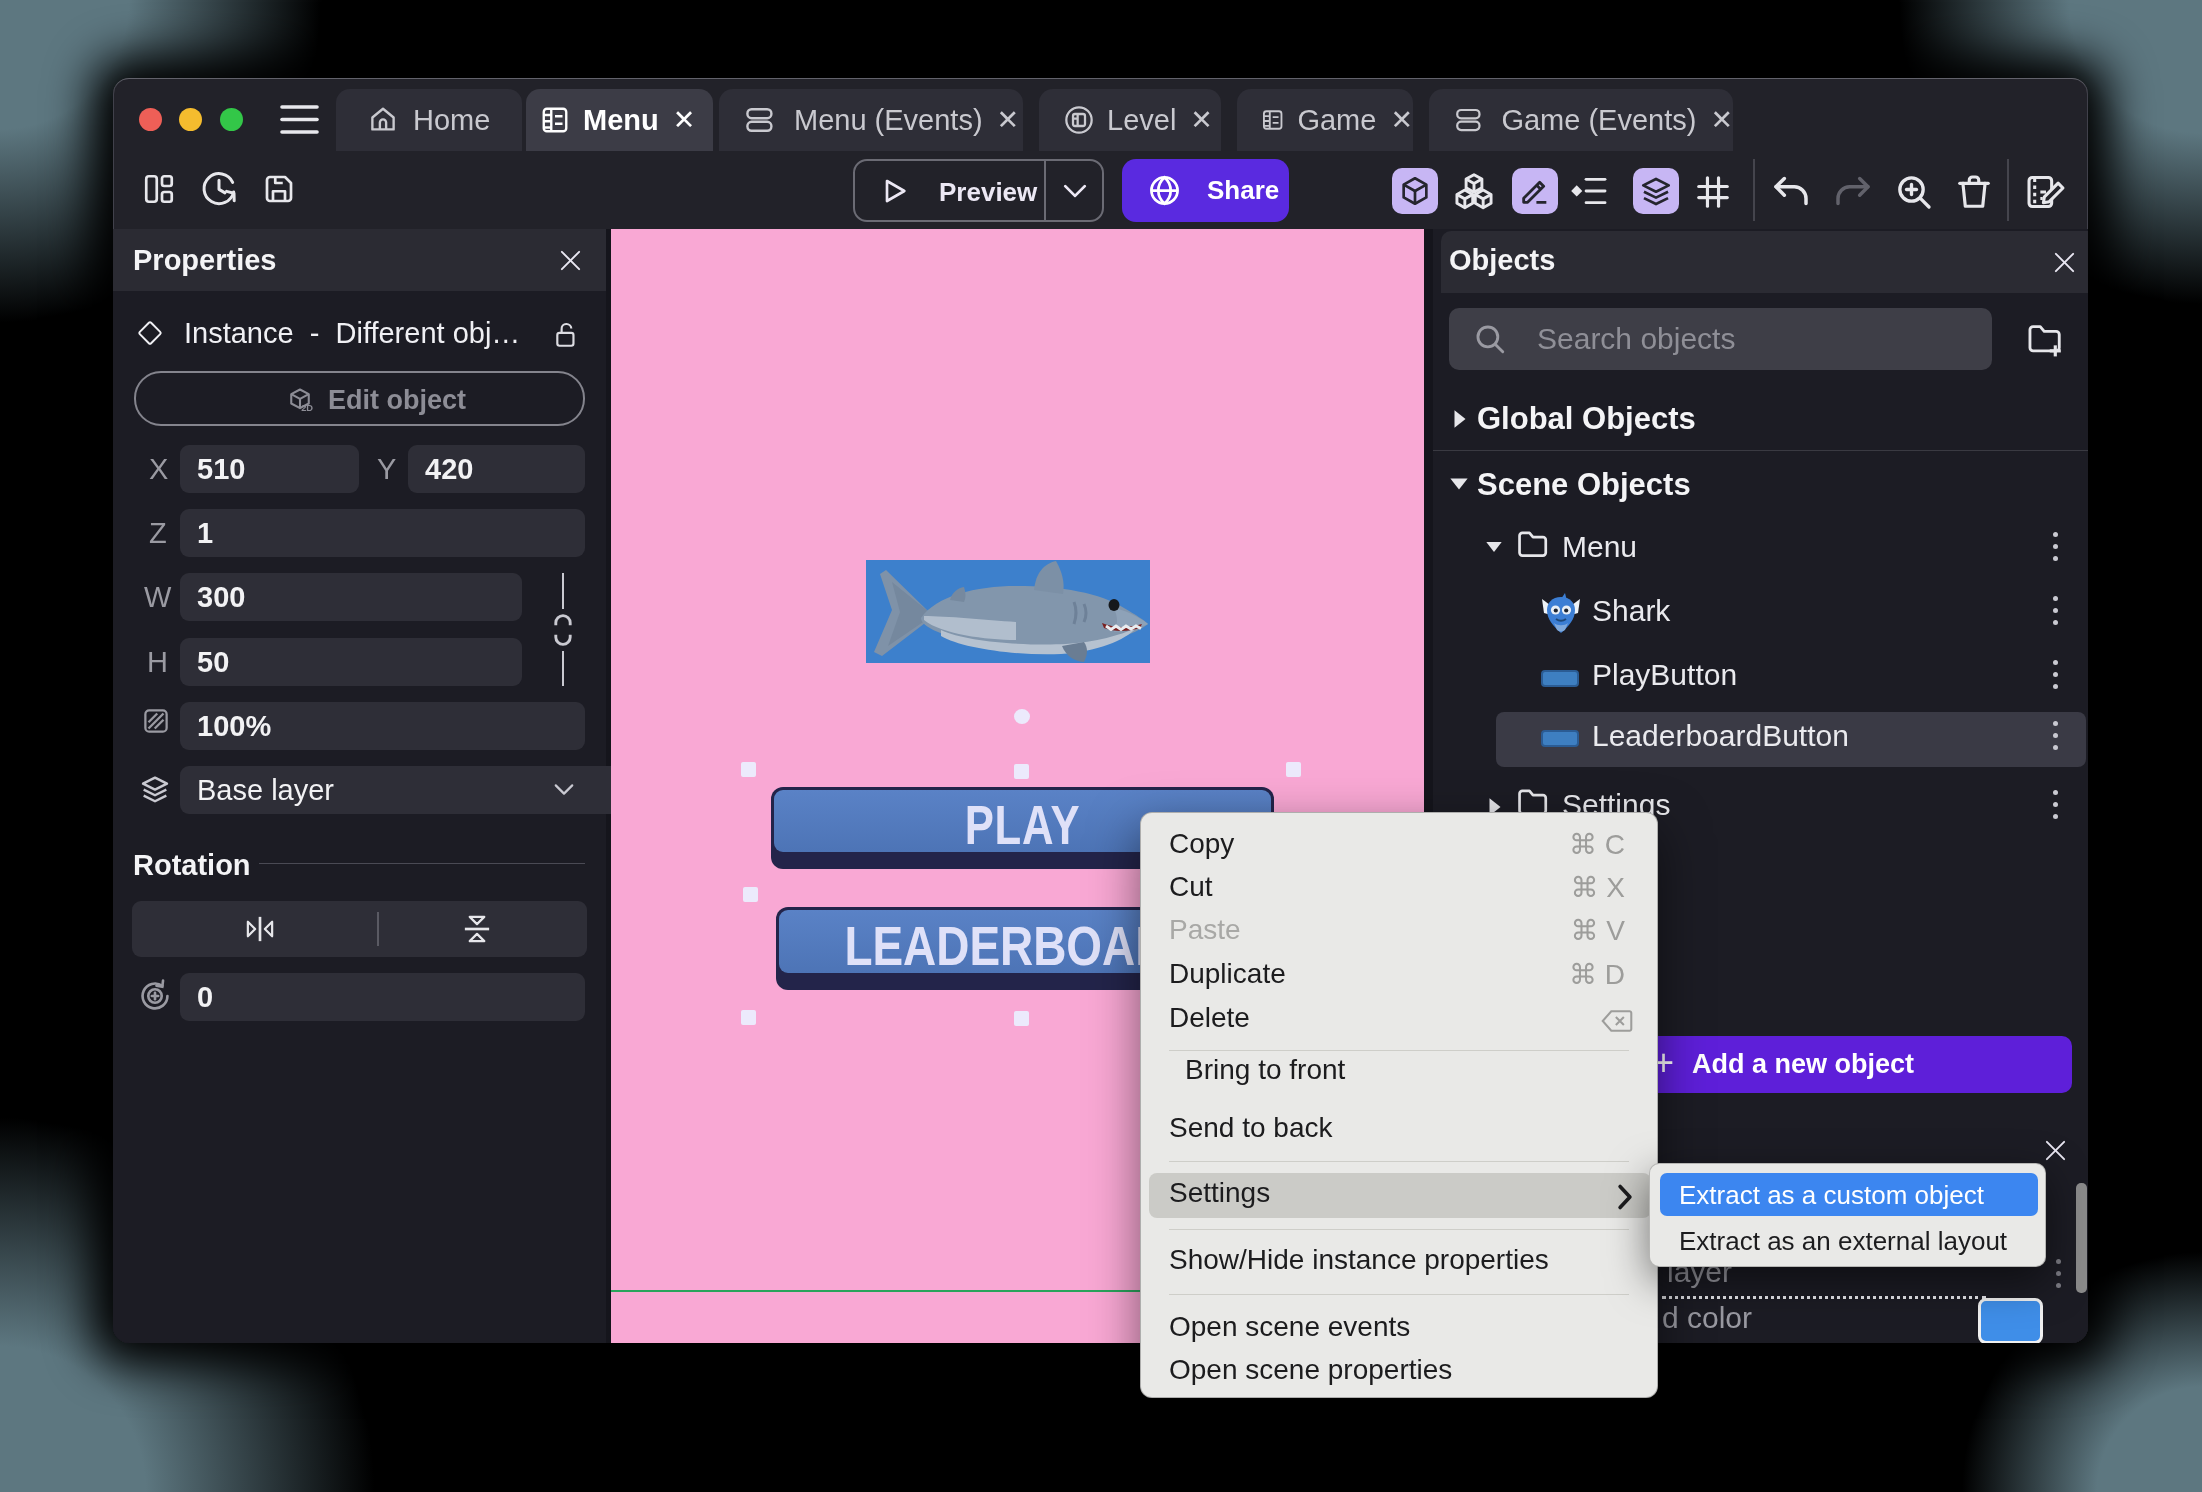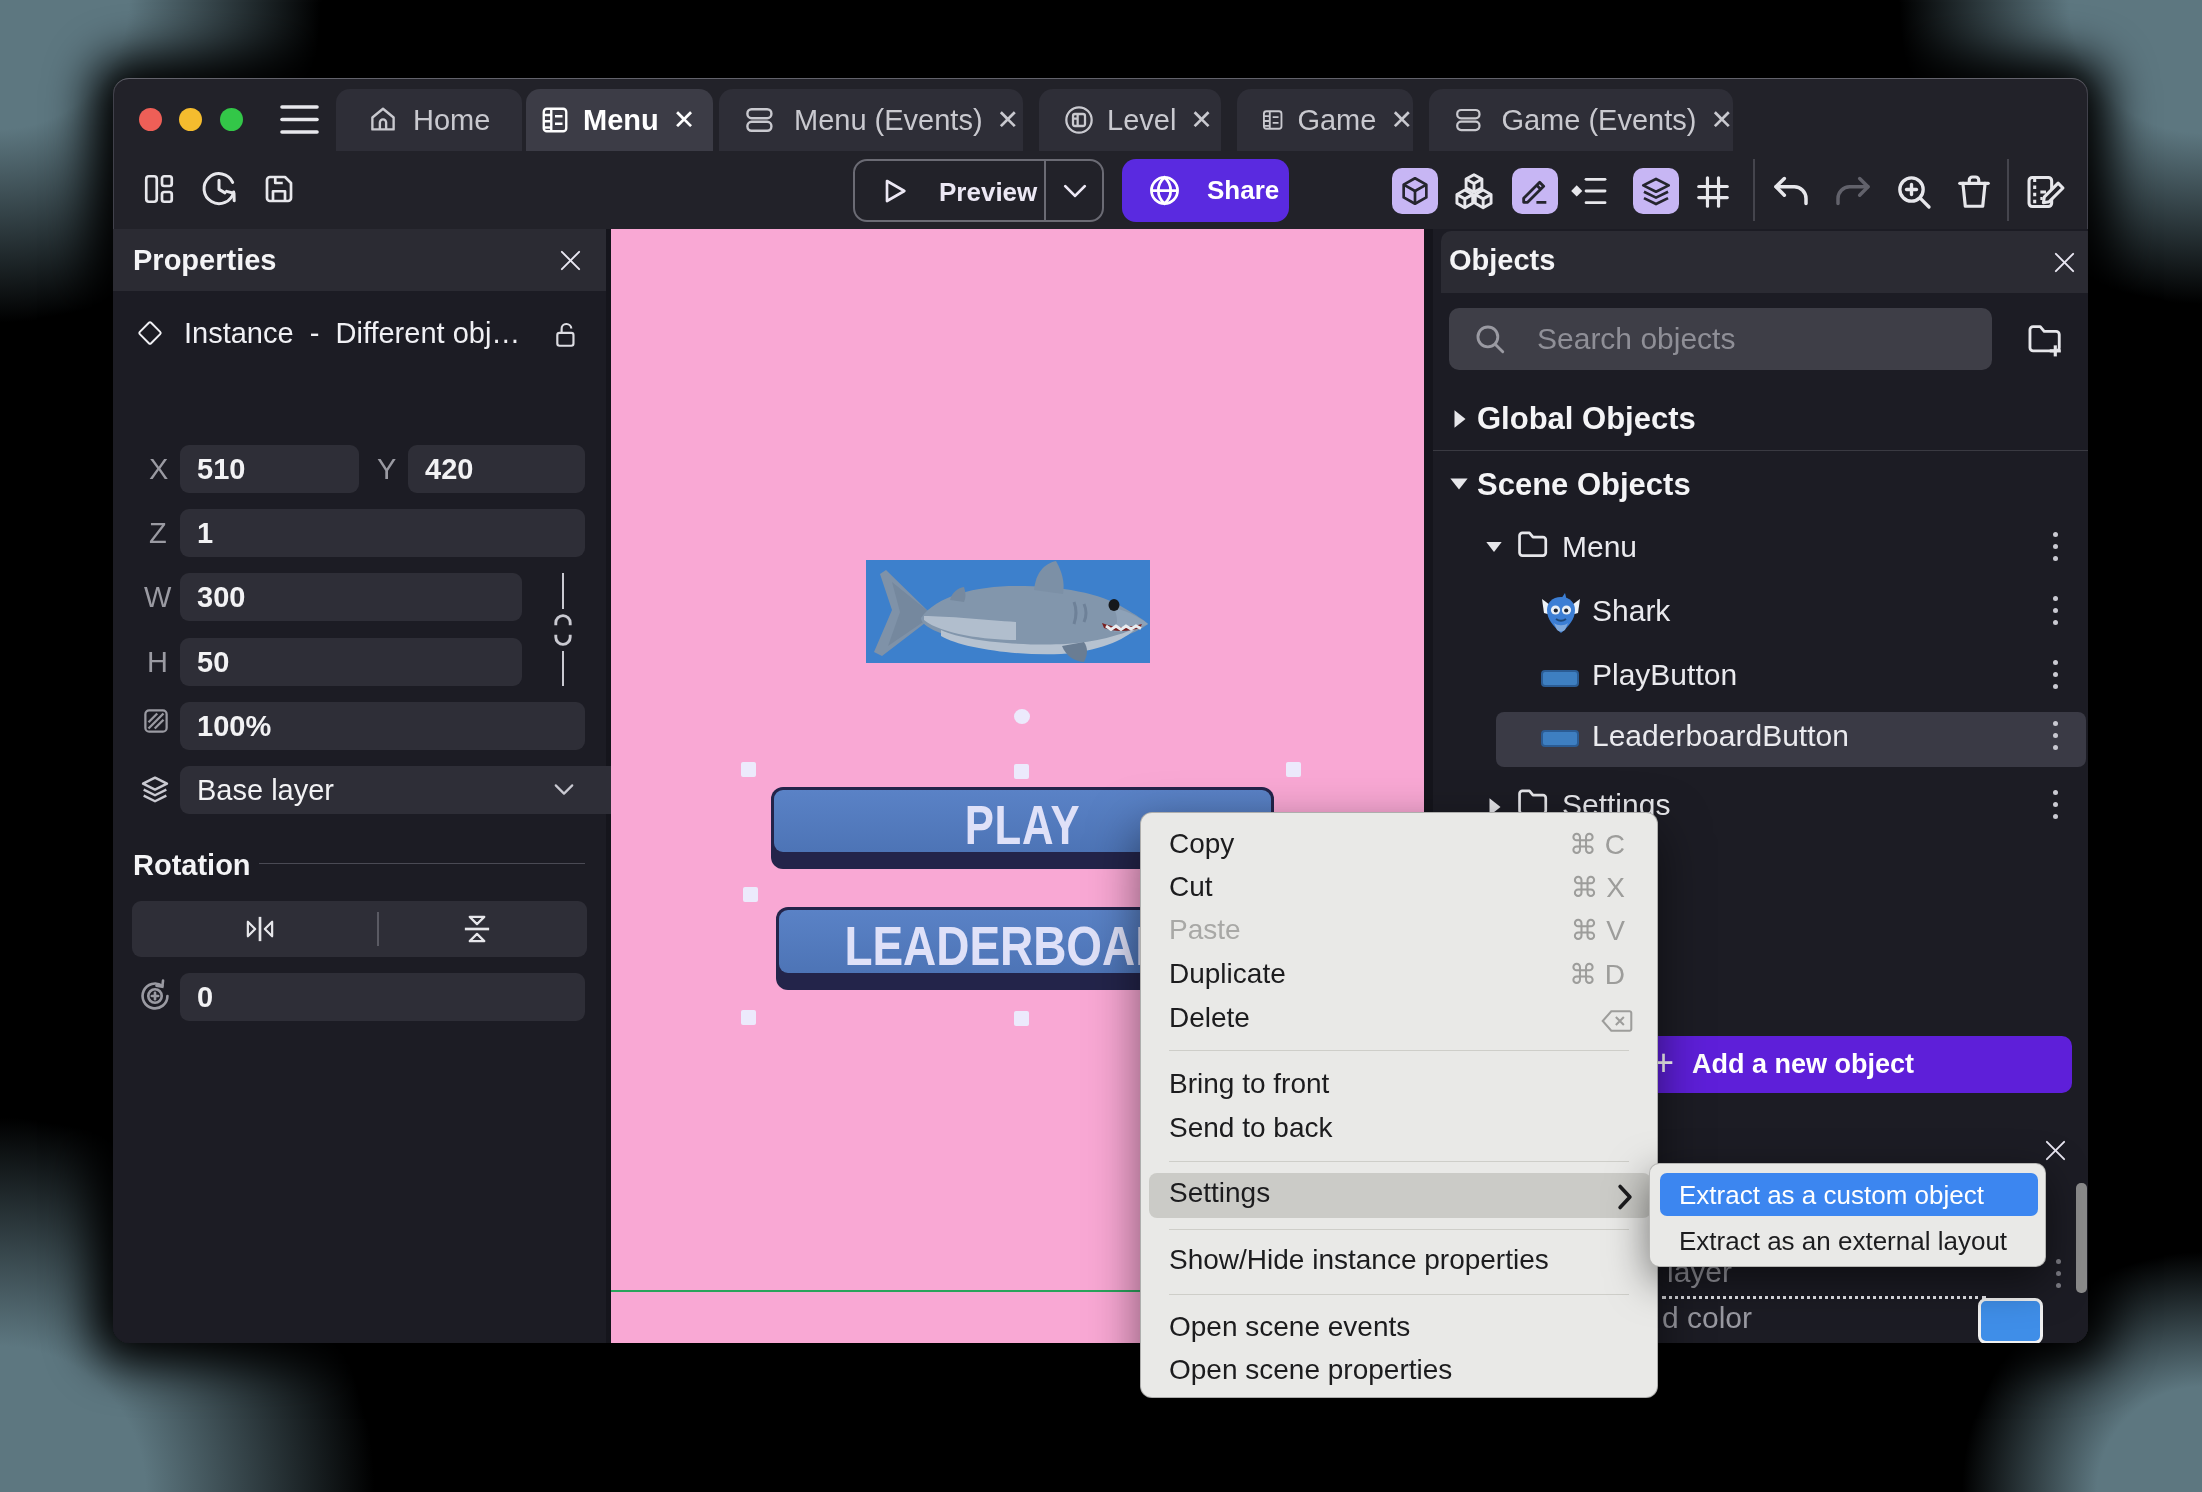--- a/index.html
+++ b/index.html
@@ -228,20 +228,29 @@
 
     <svg class="abs" style="left:24px; top:91px;" width="26" height="26" viewBox="0 0 24 24" fill="none" stroke="#f0f0f4" stroke-width="1.8">
         <rect x="4.6" y="4.6" width="14.8" height="14.8" rx="1.5" transform="rotate(45 12 12)"></rect>
       </svg>
     <span class="abs" style="left:71px; top:88px; font-size:29px; color:#f0f0f4;">Instance&nbsp;&nbsp;-&nbsp;&nbsp;Different obj…</span>
     <svg class="abs" style="left:441px; top:92px;" width="26" height="28" viewBox="0 0 24 26" fill="none" stroke="#dcdce2" stroke-width="2">
         <rect x="3" y="11" width="15" height="12" rx="2"></rect>
         <path d="M7 11V7.5A4.5 4.5 0 0 1 16 7"></path>
       </svg>
 
+    <div class="abs" style="left:21px; top:142px; width:451px; height:55px; border:2px solid #84848d; border-radius:27px;">
+      <svg class="abs" style="left:150px; top:13px;" width="28" height="28" viewBox="0 0 24 24" fill="none" stroke="#8d8d96" stroke-width="1.8" stroke-linejoin="round">
+          <path d="M12 3 19.5 7v8L12 19 4.5 15V7z"></path>
+          <path d="M4.5 7 12 11l7.5-4"></path>
+          <line x1="12" y1="11" x2="12" y2="19"></line>
+          <text x="13" y="21" font-size="8" fill="#8d8d96" stroke="none" font-weight="bold">2D</text>
+        </svg>
+      <span class="abs" style="left:192px; top:12px; font-size:27px; font-weight:bold; color:#8d8d96;">Edit object</span>
+    </div>
 
     <span class="lbl" style="left:34px; top:290px;"></span>
     <span class="lbl" style="left:36px; top:224px;">X</span>
     <div class="fld" style="left:67px; top:216px; width:179px; height:48px;">510</div>
     <span class="lbl" style="left:264px; top:224px;">Y</span>
     <div class="fld" style="left:295px; top:216px; width:177px; height:48px;">420</div>
 
     <span class="lbl" style="left:36px; top:288px;">Z</span>
     <div class="fld" style="left:67px; top:280px; width:405px; height:48px;">1</div>
 
@@ -478,21 +487,21 @@
   <span class="mi" style="top:101px; color:#a8a8a6;">Paste</span>
     <span class="ms" style="top:101px;">⌘ V</span>
   <span class="mi" style="top:145px;">Duplicate</span>
     <span class="ms" style="top:145px;">⌘ D</span>
   <span class="mi" style="top:189px;">Delete</span>
   <svg class="abs" style="left:460px; top:196px;" width="32" height="24" viewBox="0 0 28 20" fill="none" stroke="#9d9d9b" stroke-width="1.8">
       <path d="M9 1.5h16a1.5 1.5 0 0 1 1.5 1.5v14a1.5 1.5 0 0 1-1.5 1.5H9L1.5 10z"></path>
       <path d="M13 6.5 20 13.5 M20 6.5 13 13.5"></path>
     </svg>
   <div class="sep" style="top:237px;"></div>
-  <span class="mi" style="top:255px;">Bring to front</span>
+  <span class="mi" style="top:241px;margin-left:16px;">Bring to front</span>
   <span class="mi" style="top:299px;">Send to back</span>
   <div class="sep" style="top:348px;"></div>
   <div class="abs" style="left:8px; top:360px; width:502px; height:45px; background:#cbcbc7; border-radius:8px;"></div>
   <span class="mi" style="top:364px;">Settings</span>
   <svg class="abs" style="left:475px; top:370px;" width="18" height="28" viewBox="0 0 12 20" fill="none" stroke="#1c1c1e" stroke-width="2.6" stroke-linecap="round" stroke-linejoin="round">
       <path d="M2.5 2.5 9.5 10 2.5 17.5"></path>
     </svg>
   <div class="sep" style="top:416px;"></div>
   <span class="mi" style="top:431px;">Show/Hide instance properties</span>
   <div class="sep" style="top:481px;"></div>

